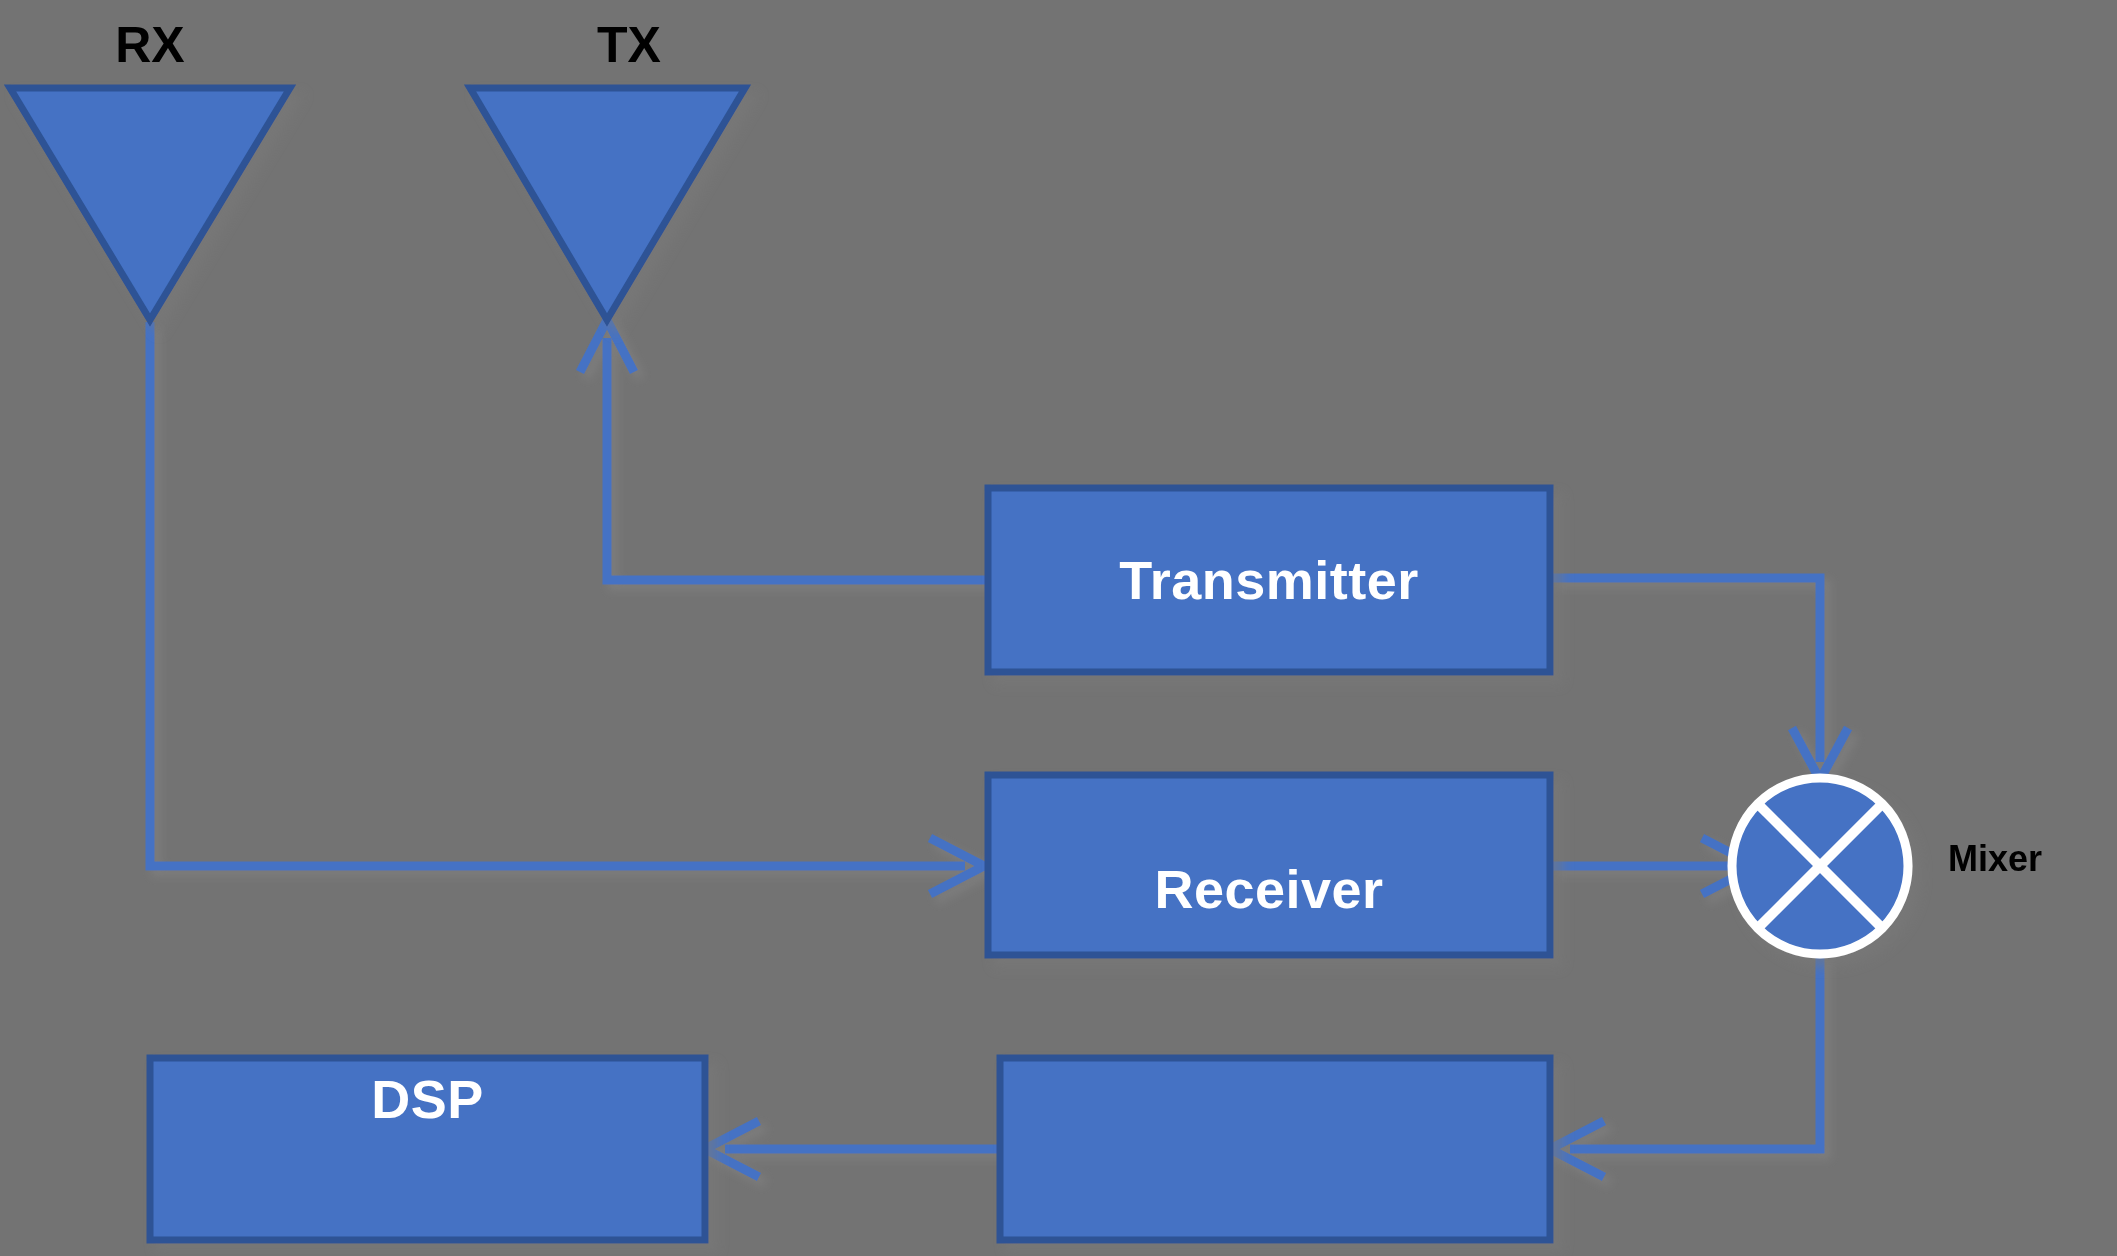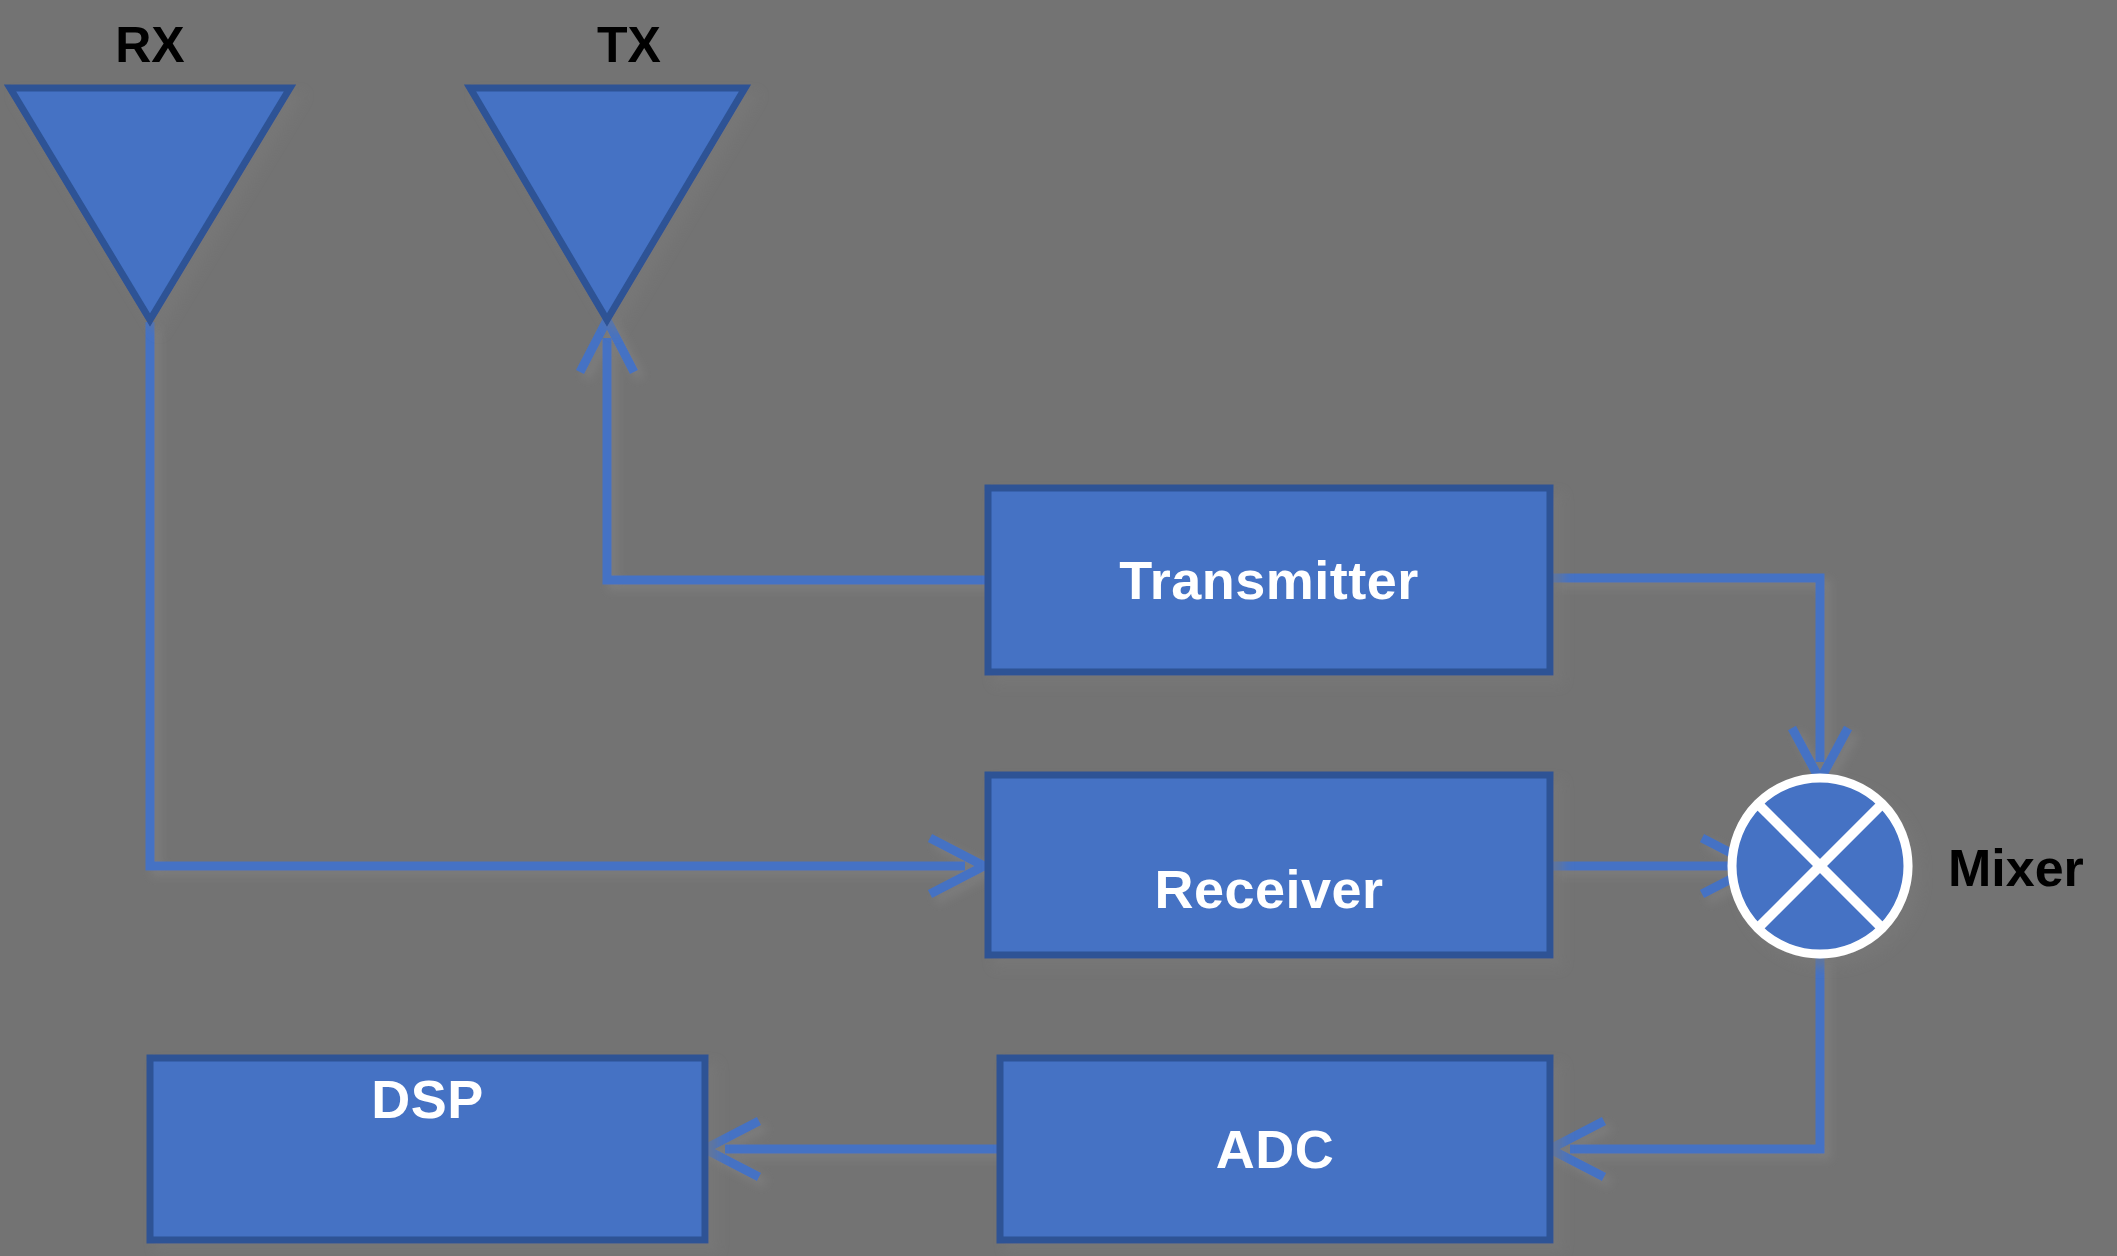--- a/index.html
+++ b/index.html
@@ -37,21 +37,21 @@
     letter-spacing: 0.5px;
     white-space: nowrap;
     pointer-events: none;
     text-align: right;
   }
   .ext-label {
     position: absolute;
     color: #000000;
     font-family: "Liberation Sans", sans-serif;
     font-weight: bold;
-    font-size: 52px;
+    font-size: 36px;
     white-space: nowrap;
     pointer-events: none;
   }
   .ant-label {
     position: absolute;
     color: #000000;
     font-family: "Liberation Sans", sans-serif;
     font-weight: bold;
     font-size: 50px;
     white-space: nowrap;
@@ -124,18 +124,17 @@
       <line x1="1758" y1="804" x2="1882" y2="928" stroke="#FFFFFF" stroke-width="10" stroke-linecap="butt"></line>
       <line x1="1882" y1="804" x2="1758" y2="928" stroke="#FFFFFF" stroke-width="10" stroke-linecap="butt"></line>
     </g>
   </svg>
 
   <div class="ant-label" style="left:100px; top:16px; width:100px;">RX</div>
   <div class="ant-label" style="left:579px; top:16px; width:100px;">TX</div>
 
   <div class="node-label" style="left:988px; top:488px; width:562px; height:184px;">Transmitter</div>
   <div class="node-label" style="left:988px; top:799px; width:562px; height:180px;">Receiver</div>
-  <div class="node-label" style="left:1000px; top:1058px; width:550px; height:182px;">ADC</div>
   <div class="node-label" style="left:150px; top:1008px; width:555px; height:182px;">DSP</div>
 
   <div class="ext-label" style="left:1948px; top:838px;">Mixer</div>
 
 </div>
 
 </body></html>

